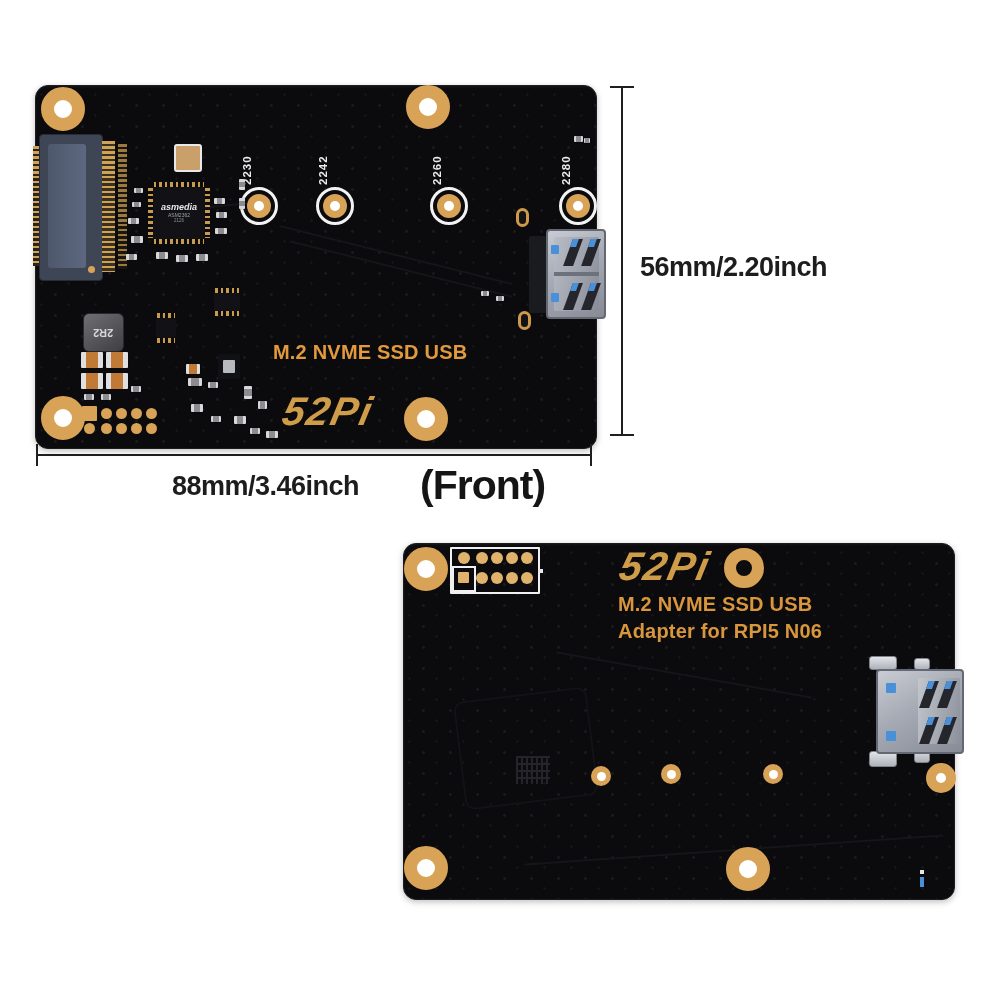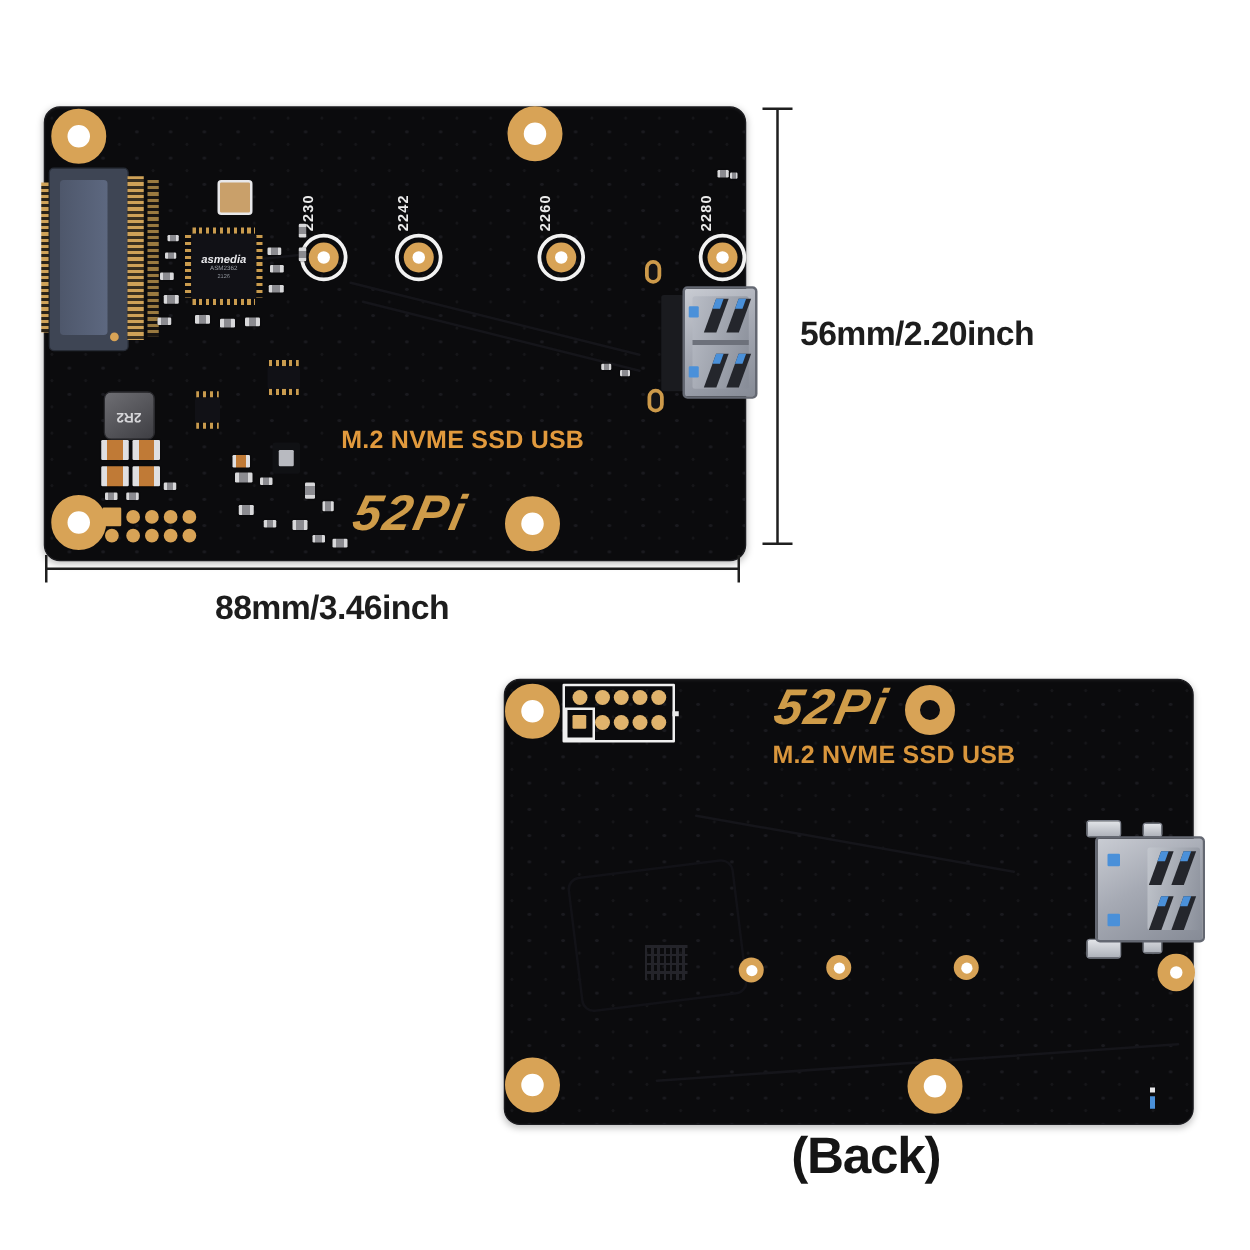--- a/index.html
+++ b/index.html
@@ -231,20 +231,21 @@
     <div class="dim-text" style="left:640px;top:252px;">56mm/2.20inch</div>
   </div>
 
   <div>
     <div class="dim-line" style="left:37px;top:454px;width:555px;height:2px;"></div>
     <div class="dim-line" style="left:36px;top:444px;width:2px;height:22px;"></div>
     <div class="dim-line" style="left:590px;top:444px;width:2px;height:22px;"></div>
     <div class="dim-text" style="left:172px;top:471px;">88mm/3.46inch</div>
   </div>
 
+  <div class="view-label" style="left:420px;top:462px;">(Front)</div>
 
   <div class="board" style="left:403px;top:543px;width:550px;height:355px;">
 
     <div class="shape-outline" style="left:55px;top:150px;width:130px;height:105px;transform:rotate(-7deg);"></div>
     <div class="trace" style="left:150px;top:130px;width:260px;transform:rotate(10deg);"></div>
     <div class="trace" style="left:120px;top:305px;width:420px;transform:rotate(-4deg);"></div>
     <div class="abs" style="left:112px;top:212px;width:34px;height:28px;background:repeating-linear-gradient(90deg,#24242a 0 2px,transparent 2px 5px),repeating-linear-gradient(180deg,#24242a 0 2px,transparent 2px 7px);"></div>
 
     <div class="hole" style="left:0px;top:3px;width:44px;height:44px;"></div>
     <div class="hole dark" style="left:320px;top:4px;width:40px;height:40px;border-width:12px;"></div>
@@ -263,20 +264,21 @@
       </div>
       <div class="pad" style="left:24px;top:23px;width:12px;height:12px;background:#e0b36c;"></div>
       <div class="pad" style="left:39px;top:23px;width:12px;height:12px;background:#e0b36c;"></div>
       <div class="pad" style="left:54px;top:23px;width:12px;height:12px;background:#e0b36c;"></div>
       <div class="pad" style="left:69px;top:23px;width:12px;height:12px;background:#e0b36c;"></div>
     </div>
     <div class="abs" style="left:134px;top:25px;width:5px;height:4px;background:#e8e8e8;"></div>
 
     <div class="logo52" style="left:216px;top:0px;font-size:40px;">52Pi</div>
     <div class="silk" style="left:214px;top:49px;font-size:20px;color:#d9963c;">M.2 NVME SSD USB</div>
+    <div class="silk" style="left:214px;top:76px;font-size:20px;color:#d9963c;">Adapter for RPI5 N06</div>
 
     <div class="abs" style="left:460px;top:108px;width:110px;height:115px;">
       <div class="usb-leg" style="left:5px;top:4px;width:26px;height:12px;"></div>
       <div class="usb-leg" style="left:50px;top:6px;width:14px;height:10px;"></div>
       <div class="usb-leg" style="left:5px;top:99px;width:26px;height:14px;"></div>
       <div class="usb-leg" style="left:50px;top:96px;width:14px;height:13px;"></div>
       <div class="usb-shell" style="left:12px;top:17px;width:88px;height:85px;">
         <div class="abs" style="left:40px;top:7px;width:42px;height:66px;background:linear-gradient(100deg,#c2c6cd,#8b909b);border-radius:2px;"></div>
         <div class="blue-sq" style="left:8px;top:12px;width:10px;height:10px;"></div>
         <div class="blue-sq" style="left:8px;top:60px;width:10px;height:10px;"></div>
@@ -302,15 +304,14 @@
         <i></i>
       </div>
     <div class="sm-standoff" style="left:359px;top:220px;">
         <i></i>
       </div>
 
     <div class="abs" style="left:516px;top:326px;width:4px;height:4px;background:#e6e6e8;"></div>
     <div class="abs" style="left:516px;top:333px;width:4px;height:10px;background:#4a90d9;"></div>
   </div>
 
-  <div class="view-label" style="left:633px;top:901px;">(Back)</div>
 
 </div>
 
 </body></html>

